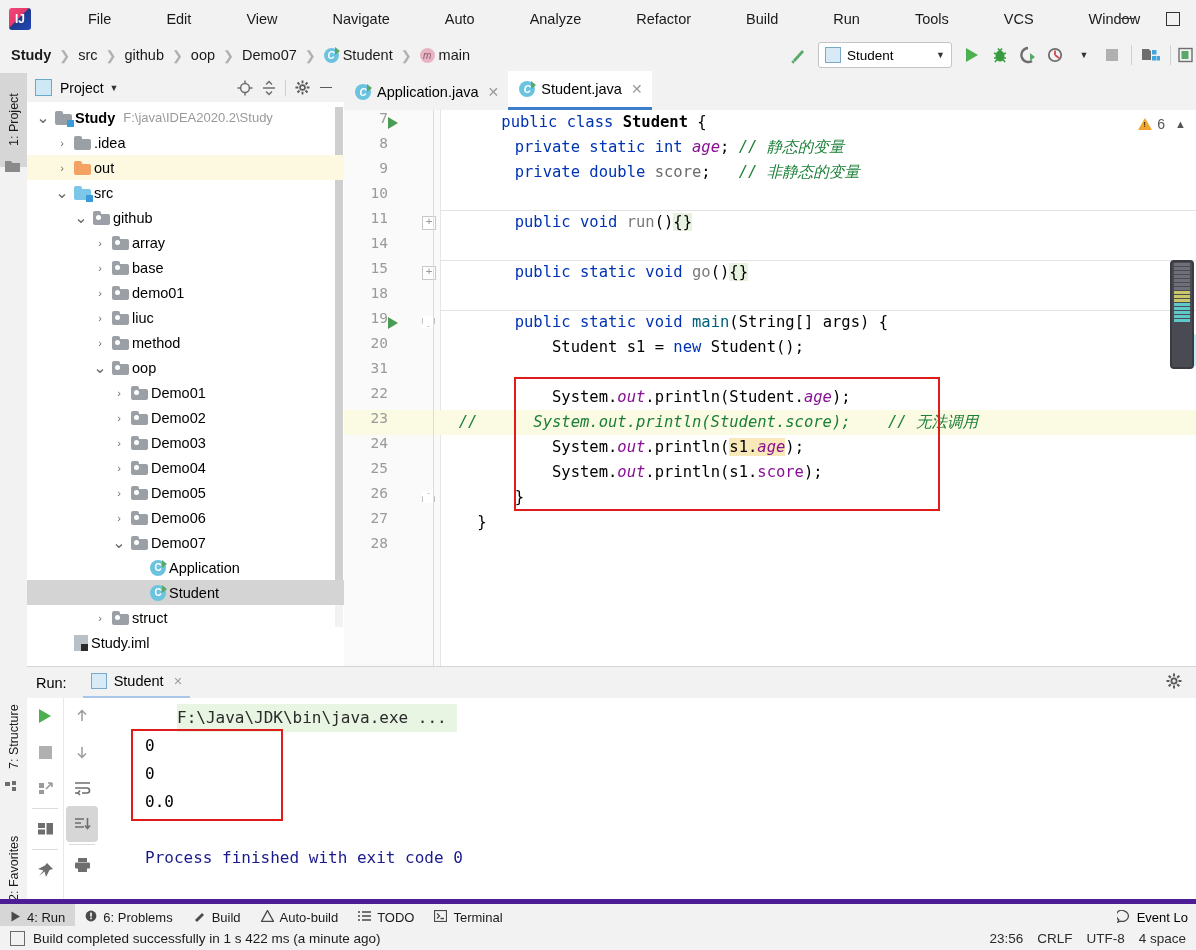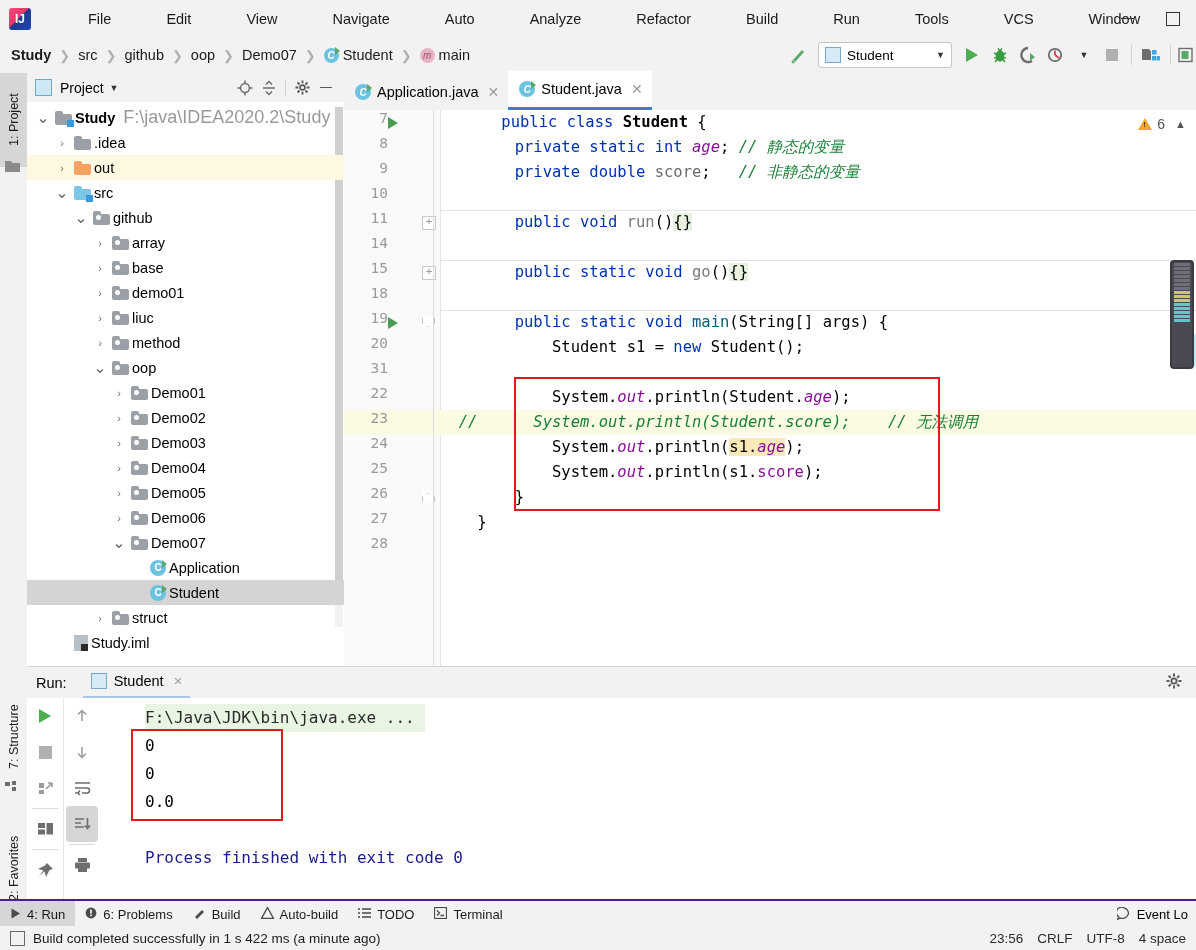--- a/index.html
+++ b/index.html
@@ -89,21 +89,21 @@
   .pp-act { width:24px; height:22px; display:flex; align-items:center; justify-content:center; }
   .pp-vsep { width:1px; height:16px; background:#cfcfcf; margin:0 4px; }
 
   .tree { position:absolute; top:29px; left:0; right:0; bottom:0; overflow:hidden; background:#fff; padding-top:3px; }
   .trow { height:25px; display:flex; align-items:center; font-size:14.5px; white-space:nowrap; position:relative; }
   .trow.sel { background:#d4d4d4; }
   .trow.hl { background:#fdf9e0; }
   .tarrow { width:16px; text-align:center; color:#6e6e6e; font-size:11px; flex:none; }
   .tarrow.none { visibility:hidden; }
   .tlabel { margin-left:3px; }
-  .tpath { color:#999; font-size:18px; margin-left:8px; }
+  .tpath { color:#999; font-size:13px; margin-left:8px; }
   .folder { width:17px; height:14px; flex:none; position:relative; }
   .folder .f-b { position:absolute; left:0; bottom:0; width:17px; height:11px; border-radius:0 2px 2px 2px; }
   .folder .f-t { position:absolute; left:0; top:0; width:8px; height:4px; border-radius:2px 2px 0 0; }
   .folder.gray .f-b, .folder.gray .f-t { background:#9aa0a6; }
   .folder.blue .f-b, .folder.blue .f-t { background:#7cc7e8; }
   .folder.orange .f-b, .folder.orange .f-t { background:#f4a261; }
   .folder.src-mark:after { content:""; position:absolute; right:-2px; bottom:-2px; width:7px; height:7px; background:#3b9ad9; }
   .folder.pkg:after { content:""; position:absolute; left:3px; top:4px; width:5px; height:5px; border-radius:50%; background:#fff; }
   .jicon { width:16px; height:16px; border-radius:50%; background:#6cc3e0; position:relative; flex:none; }
   .jicon:after { content:"C"; position:absolute; inset:0; color:#fff; font-size:10px; font-weight:bold;
@@ -178,21 +178,21 @@
   .rt-btn.active { background:#d6d6d6; border-radius:4px; width:32px; margin-left:2px; }
   .rt-div { width:26px; height:1px; background:#dcdcdc; margin:2px 5px; }
   .console { position:absolute; left:74px; top:31px; right:0; bottom:0; background:#fff;
              font-family:"DejaVu Sans Mono","Liberation Mono",monospace; font-size:16px; padding-top:6px; }
   .conline { height:28px; line-height:28px; padding-left:44px; white-space:pre; }
   .conline.cmd { background:#e8f5e2; color:#2b2b2b; display:inline-block; padding-right:10px; }
   .conline.blue { color:#1a1a8c; }
 
   
   .toolbtnbar { position:absolute; left:0; top:899px; width:1196px; height:27px; background:#f2f2f2;
-                border-top:2px solid #4c1d95; display:flex; align-items:center; }
+                border-top:5px solid #4c1d95; display:flex; align-items:center; }
   .tbb { display:flex; align-items:center; height:27px; padding:0 10px; font-size:13px; color:#1a1a1a; }
   .tbb.active { background:#d6d6d6; }
   .tbb-right { margin-left:auto; display:flex; align-items:center; padding-right:8px; }
   .statusbar { position:absolute; left:0; top:926px; width:1196px; height:24px; background:#f2f2f2;
                display:flex; align-items:center; font-size:13.5px; color:#1a1a1a; }
   .sb-right { margin-left:auto; display:flex; align-items:center; padding-right:10px; gap:14px; color:#2b2b2b; }
   .sb-icon { width:13px;height:13px; border:1.5px solid #6a6a6a; margin-left:10px; margin-right:8px; }
 </style>
 </head>
 <body>
@@ -768,21 +768,21 @@
             <rect x="4" y="11" width="9" height="4" fill="#6e6e6e"></rect>
           </svg>
       </div>
       <div class="rt-btn">
           <span style="color:#8a8a8a;font-size:14px;">»</span>
         </div>
     </div>
 
     <div class="console">
       <div style="height:28px;line-height:28px;padding-left:44px;">
-        <span class="conline cmd" style="padding-left:0;">F:\Java\JDK\bin\java.exe ...</span>
+        <span class="conline cmd" style="padding-left:0;margin-left:32px;">F:\Java\JDK\bin\java.exe ...</span>
       </div>
       <div class="conline">0</div>
       <div class="conline">0</div>
       <div class="conline">0.0</div>
       <div class="conline">&nbsp;</div>
       <div class="conline blue">Process finished with exit code 0</div>
       <div class="redbox" style="left:30px; top:31px; width:148px; height:88px;"></div>
     </div>
   </div>
 

